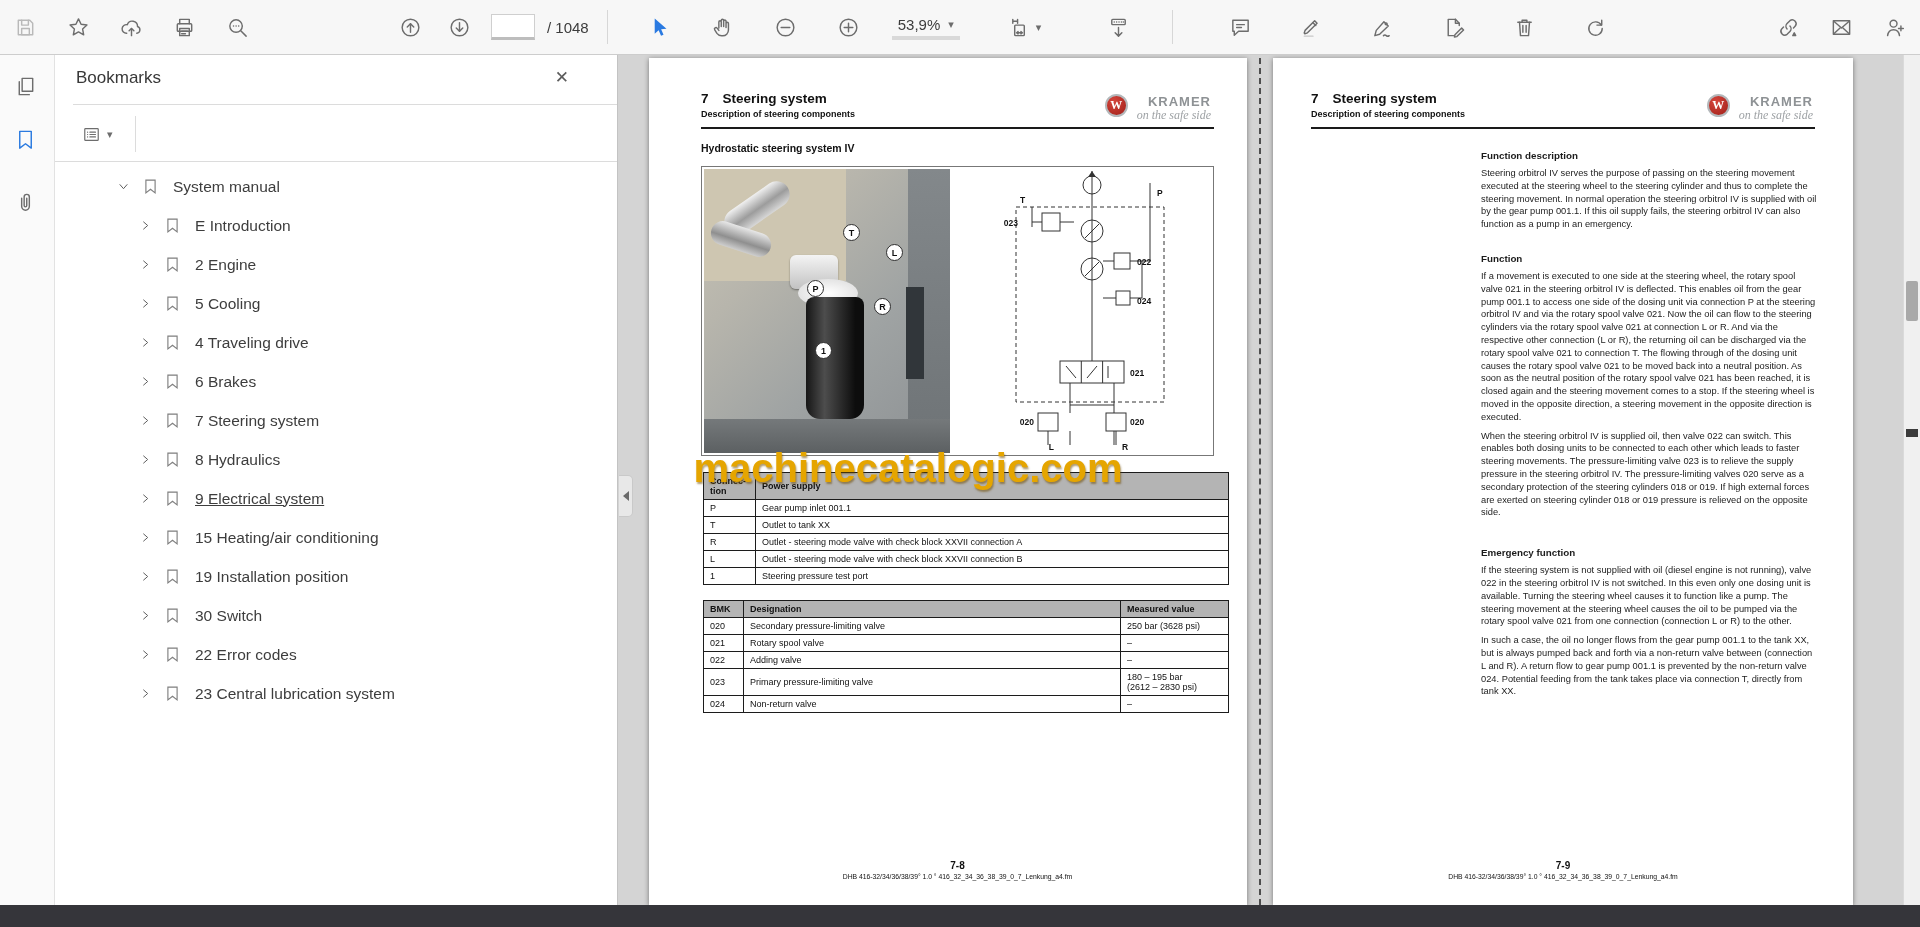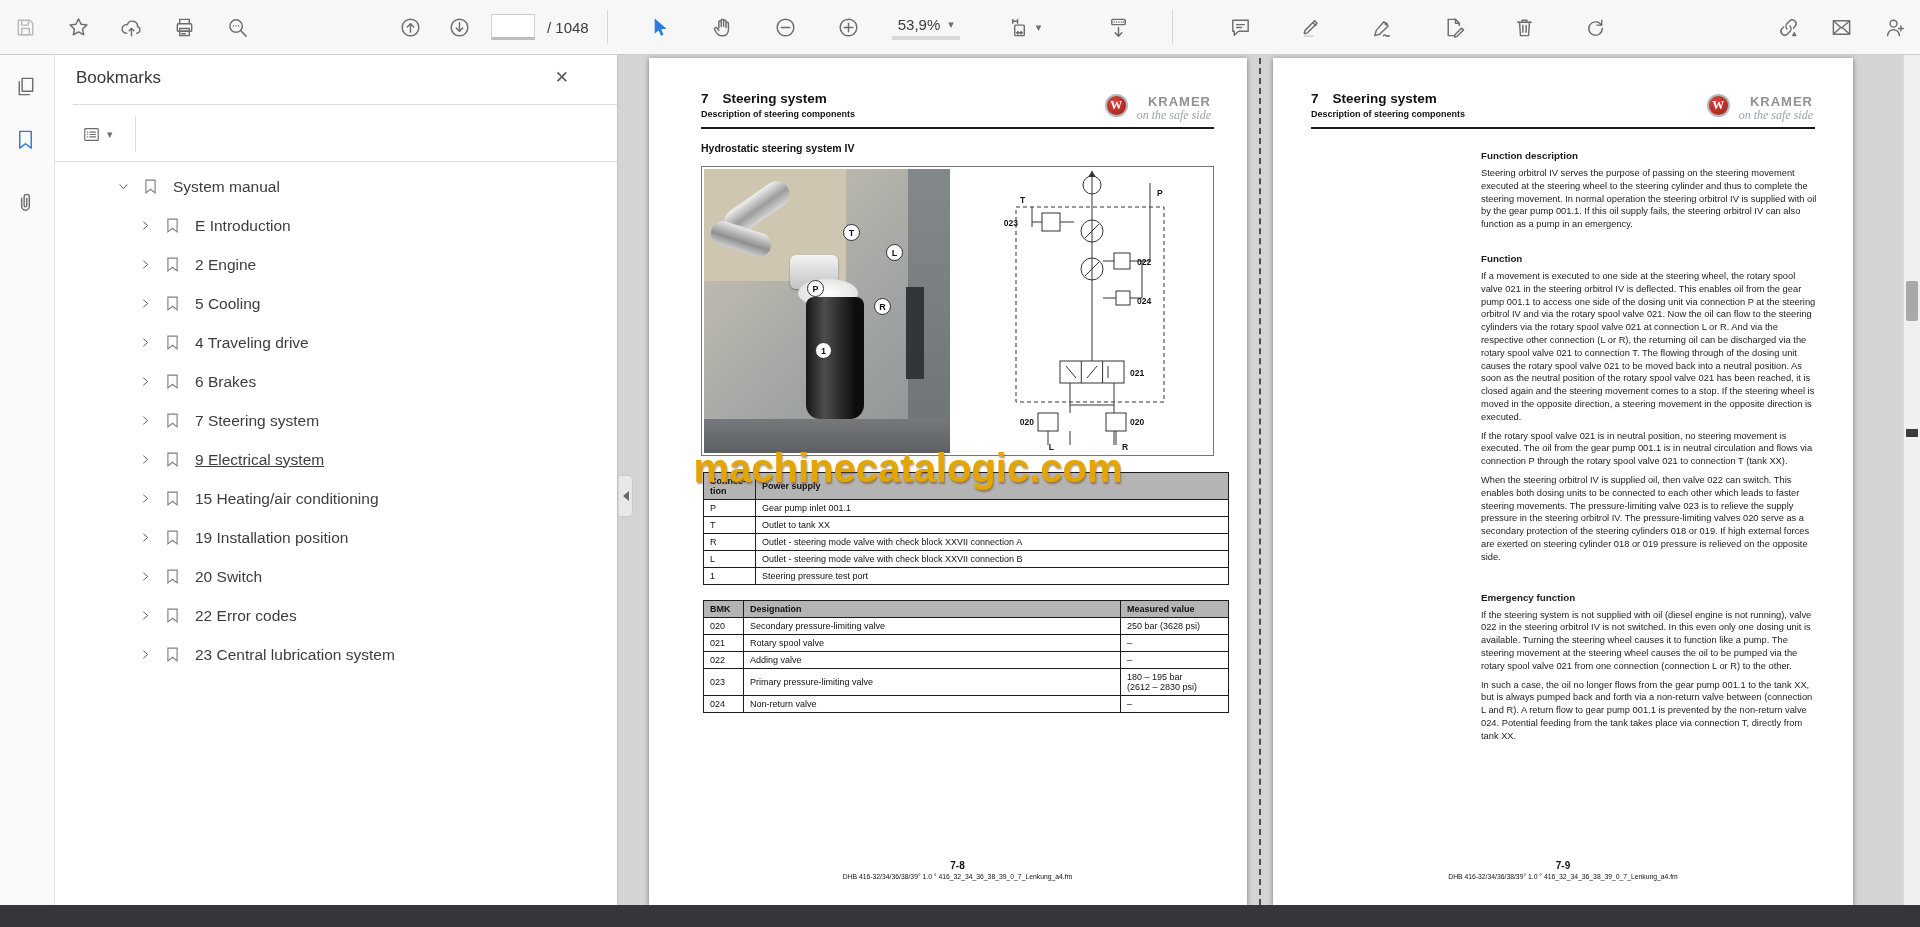--- a/index.html
+++ b/index.html
@@ -405,20 +405,29 @@
       </div>
       <div class="bm-row child">
         <svg class="bm-chev" viewBox="0 0 24 24">
             <polyline points="8,5 16,12 8,19"></polyline>
           </svg>
         <svg class="bm-ribbon" viewBox="0 0 24 24">
             <path d="M5.5 3h13v18l-6.5-5-6.5 5z"></path>
           </svg>
         <span class="bm-label">7 Steering system</span>
       </div>
+      <div class="bm-row child">
+        <svg class="bm-chev" viewBox="0 0 24 24">
+            <polyline points="8,5 16,12 8,19"></polyline>
+          </svg>
+        <svg class="bm-ribbon" viewBox="0 0 24 24">
+            <path d="M5.5 3h13v18l-6.5-5-6.5 5z"></path>
+          </svg>
+        <span class="bm-label">8 Hydraulics</span>
+      </div>
       <div class="bm-row child selected">
         <svg class="bm-chev" viewBox="0 0 24 24">
             <polyline points="8,5 16,12 8,19"></polyline>
           </svg>
         <svg class="bm-ribbon" viewBox="0 0 24 24">
             <path d="M5.5 3h13v18l-6.5-5-6.5 5z"></path>
           </svg>
         <span class="bm-label">9 Electrical system</span>
       </div>
       <div class="bm-row child">
@@ -439,21 +448,21 @@
           </svg>
         <span class="bm-label">19 Installation position</span>
       </div>
       <div class="bm-row child">
         <svg class="bm-chev" viewBox="0 0 24 24">
             <polyline points="8,5 16,12 8,19"></polyline>
           </svg>
         <svg class="bm-ribbon" viewBox="0 0 24 24">
             <path d="M5.5 3h13v18l-6.5-5-6.5 5z"></path>
           </svg>
-        <span class="bm-label">20 Switch</span>
+        <span class="bm-label">30 Switch</span>
       </div>
       <div class="bm-row child">
         <svg class="bm-chev" viewBox="0 0 24 24">
             <polyline points="8,5 16,12 8,19"></polyline>
           </svg>
         <svg class="bm-ribbon" viewBox="0 0 24 24">
             <path d="M5.5 3h13v18l-6.5-5-6.5 5z"></path>
           </svg>
         <span class="bm-label">22 Error codes</span>
       </div>
@@ -638,21 +647,20 @@
           <span class="kw-tag">on the safe side</span>
         </div>
       </div>
       <div class="ph-rule" style="left:38px;right:38px;"></div>
 
       <div class="textcol">
         <h3>Function description</h3>
         <p>Steering orbitrol IV serves the purpose of passing on the steering movement executed at the steering wheel to the steering cylinder and thus to complete the steering movement. In normal operation the steering orbitrol IV is supplied with oil by the gear pump 001.1. If this oil supply fails, the steering orbitrol IV can also function as a pump in an emergency.</p>
         <h3 class="gap1">Function</h3>
         <p>If a movement is executed to one side at the steering wheel, the rotary spool valve 021 in the steering orbitrol IV is deflected. This enables oil from the gear pump 001.1 to access one side of the dosing unit via connection P at the steering orbitrol IV and via the rotary spool valve 021. Now the oil can flow to the steering cylinders via the rotary spool valve 021 at connection L or R. And via the respective other connection (L or R), the returning oil can be discharged via the rotary spool valve 021 to connection T. The flowing through of the dosing unit causes the rotary spool valve 021 to be moved back into a neutral position. As soon as the neutral position of the rotary spool valve 021 has been reached, it is closed again and the steering movement comes to a stop. If the steering wheel is moved in the opposite direction, a steering movement in the opposite direction is executed.</p>
-        <p>If the rotary spool valve 021 is in neutral position, no steering movement is executed. The oil from the gear pump 001.1 is in neutral circulation and flows via connection P through the rotary spool valve 021 to connection T (tank XX).</p>
         <p>When the steering orbitrol IV is supplied oil, then valve 022 can switch. This enables both dosing units to be connected to each other which leads to faster steering movements. The pressure-limiting valve 023 is to relieve the supply pressure in the steering orbitrol IV. The pressure-limiting valves 020 serve as a secondary protection of the steering cylinders 018 or 019. If high external forces are exerted on steering cylinder 018 or 019 pressure is relieved on the opposite side.</p>
         <h3 class="gap2">Emergency function</h3>
         <p>If the steering system is not supplied with oil (diesel engine is not running), valve 022 in the steering orbitrol IV is not switched. In this even only one dosing unit is available. Turning the steering wheel causes it to function like a pump. The steering movement at the steering wheel causes the oil to be pumped via the rotary spool valve 021 from one connection (connection L or R) to the other.</p>
         <p>In such a case, the oil no longer flows from the gear pump 001.1 to the tank XX, but is always pumped back and forth via a non-return valve between (connection L and R). A return flow to gear pump 001.1 is prevented by the non-return valve 024. Potential feeding from the tank takes place via connection T, directly from tank XX.</p>
       </div>
 
       <div class="pfooter" style="left:38px;width:504px;">
         <div class="fp">7-9</div>
         <div class="fd">DHB 416-32/34/36/38/39° 1.0 ° 416_32_34_36_38_39_0_7_Lenkung_a4.fm</div>
       </div>

